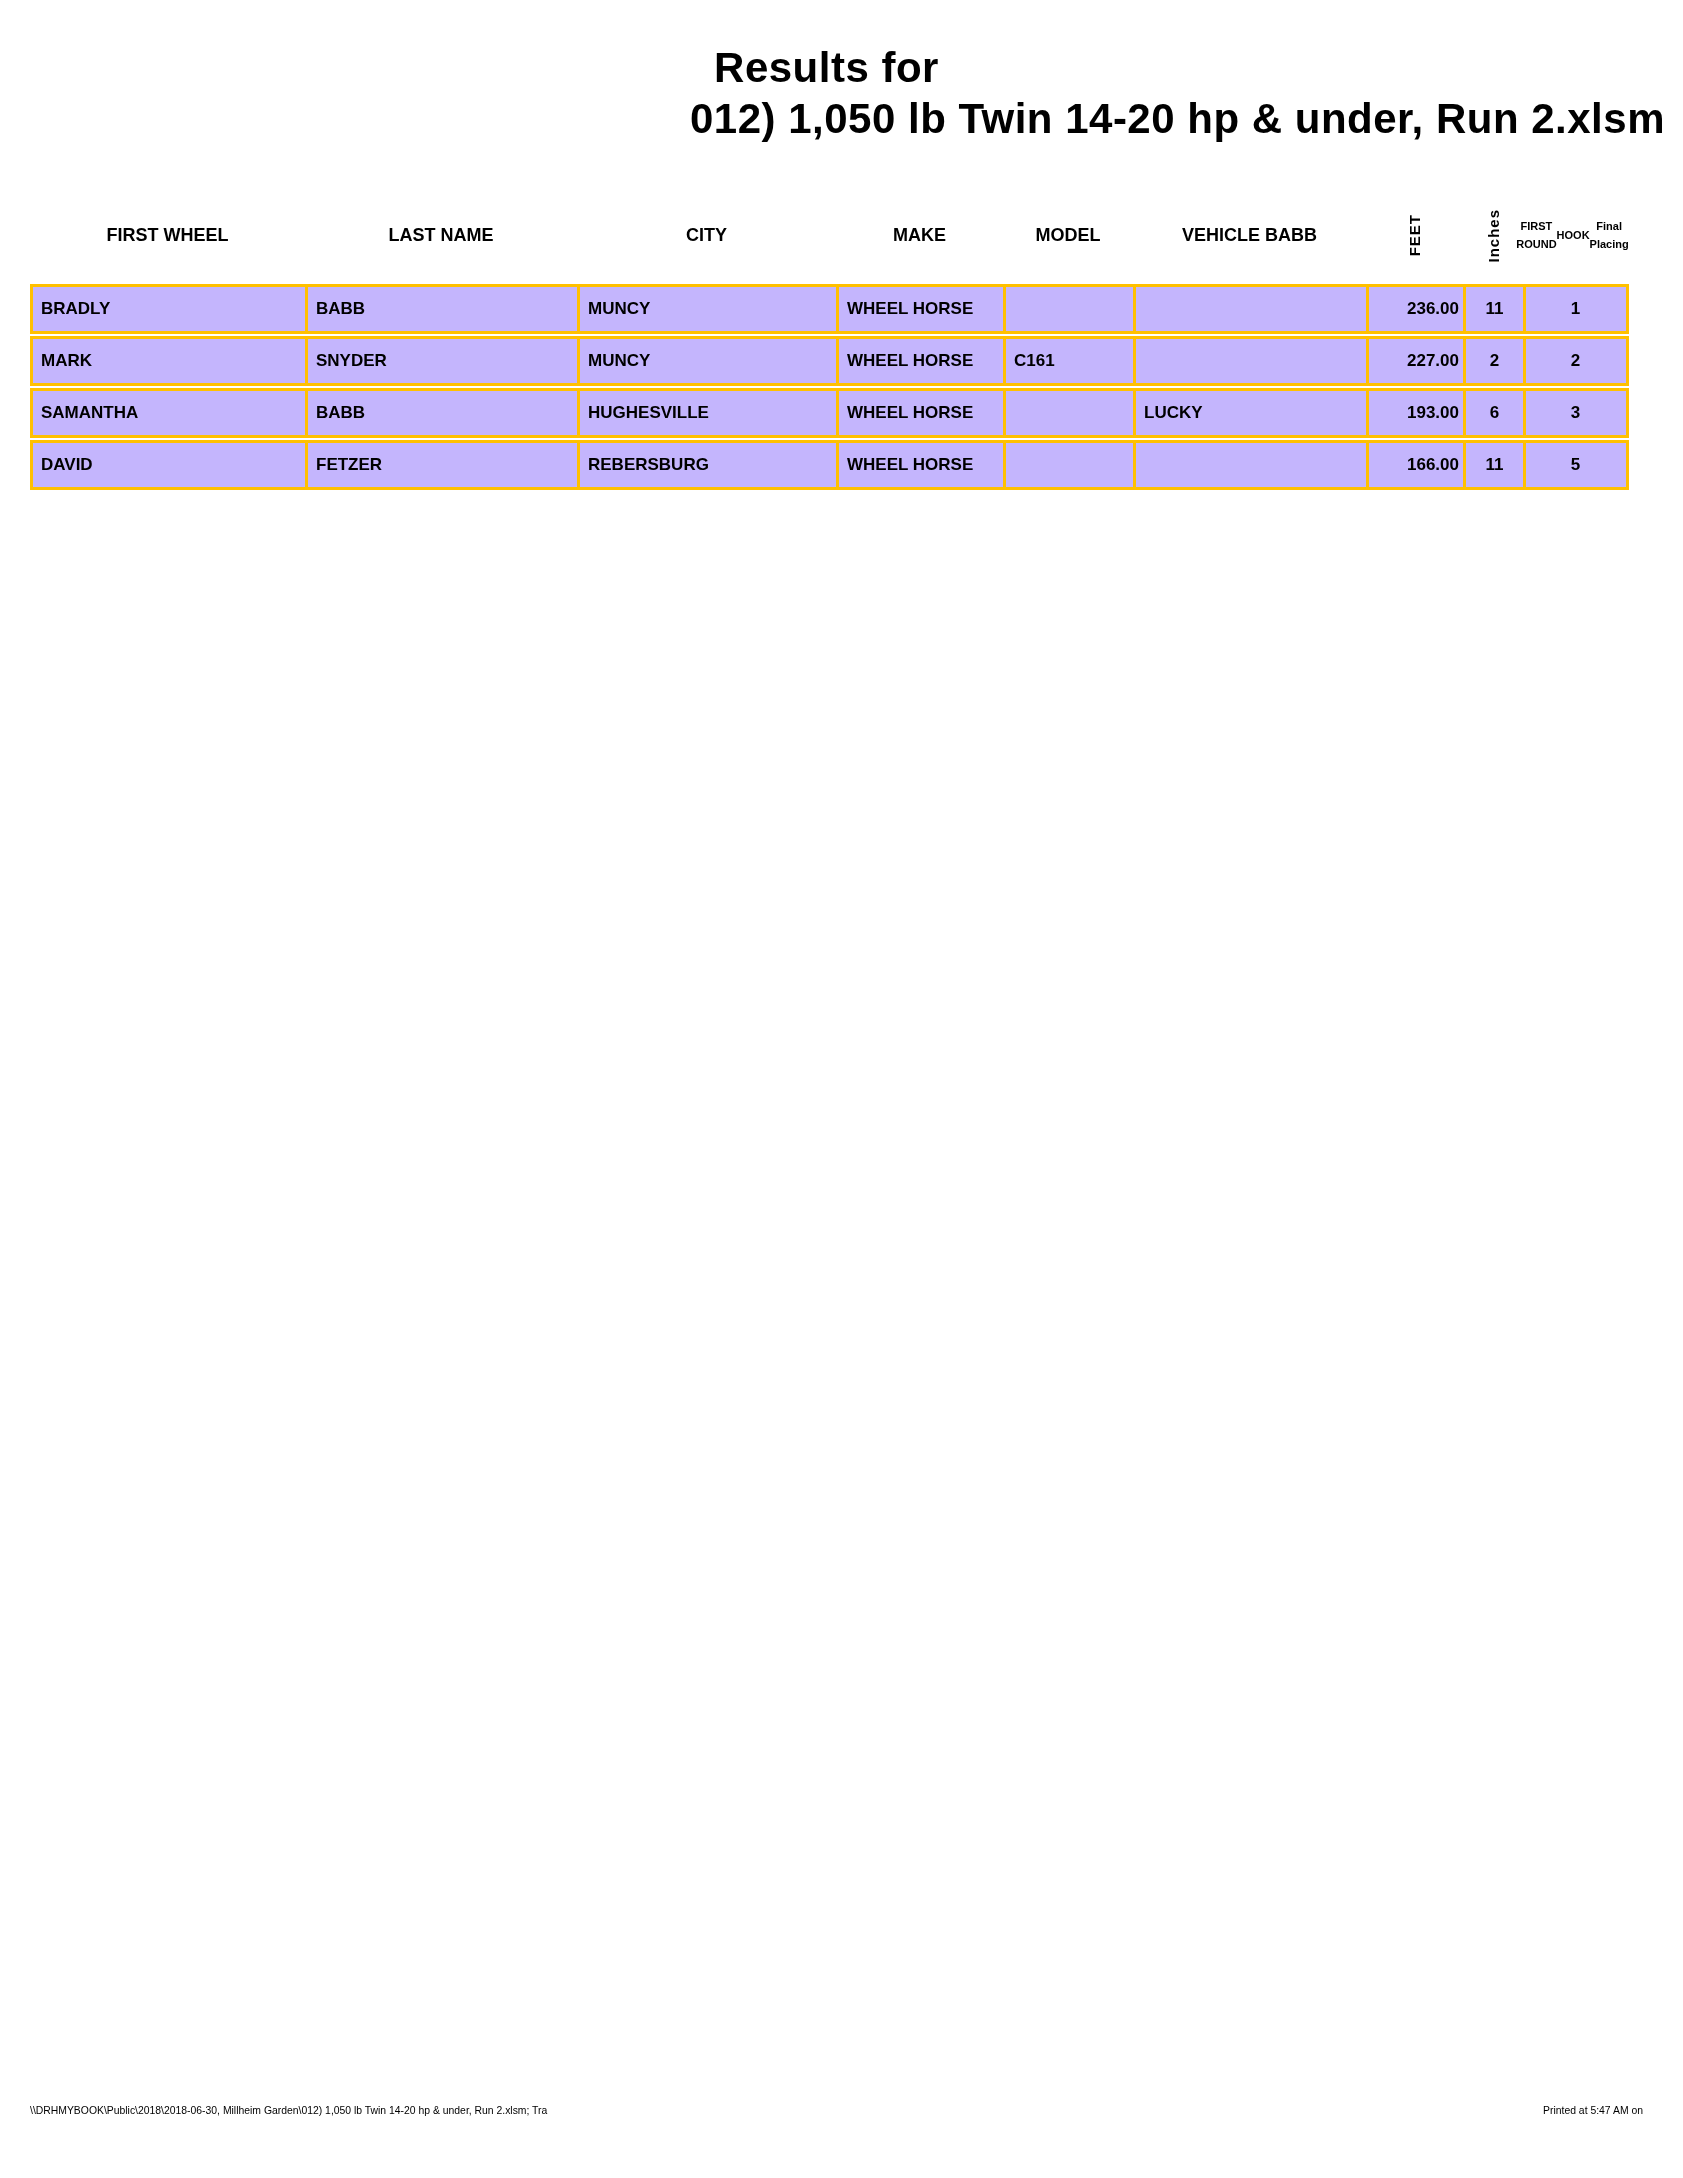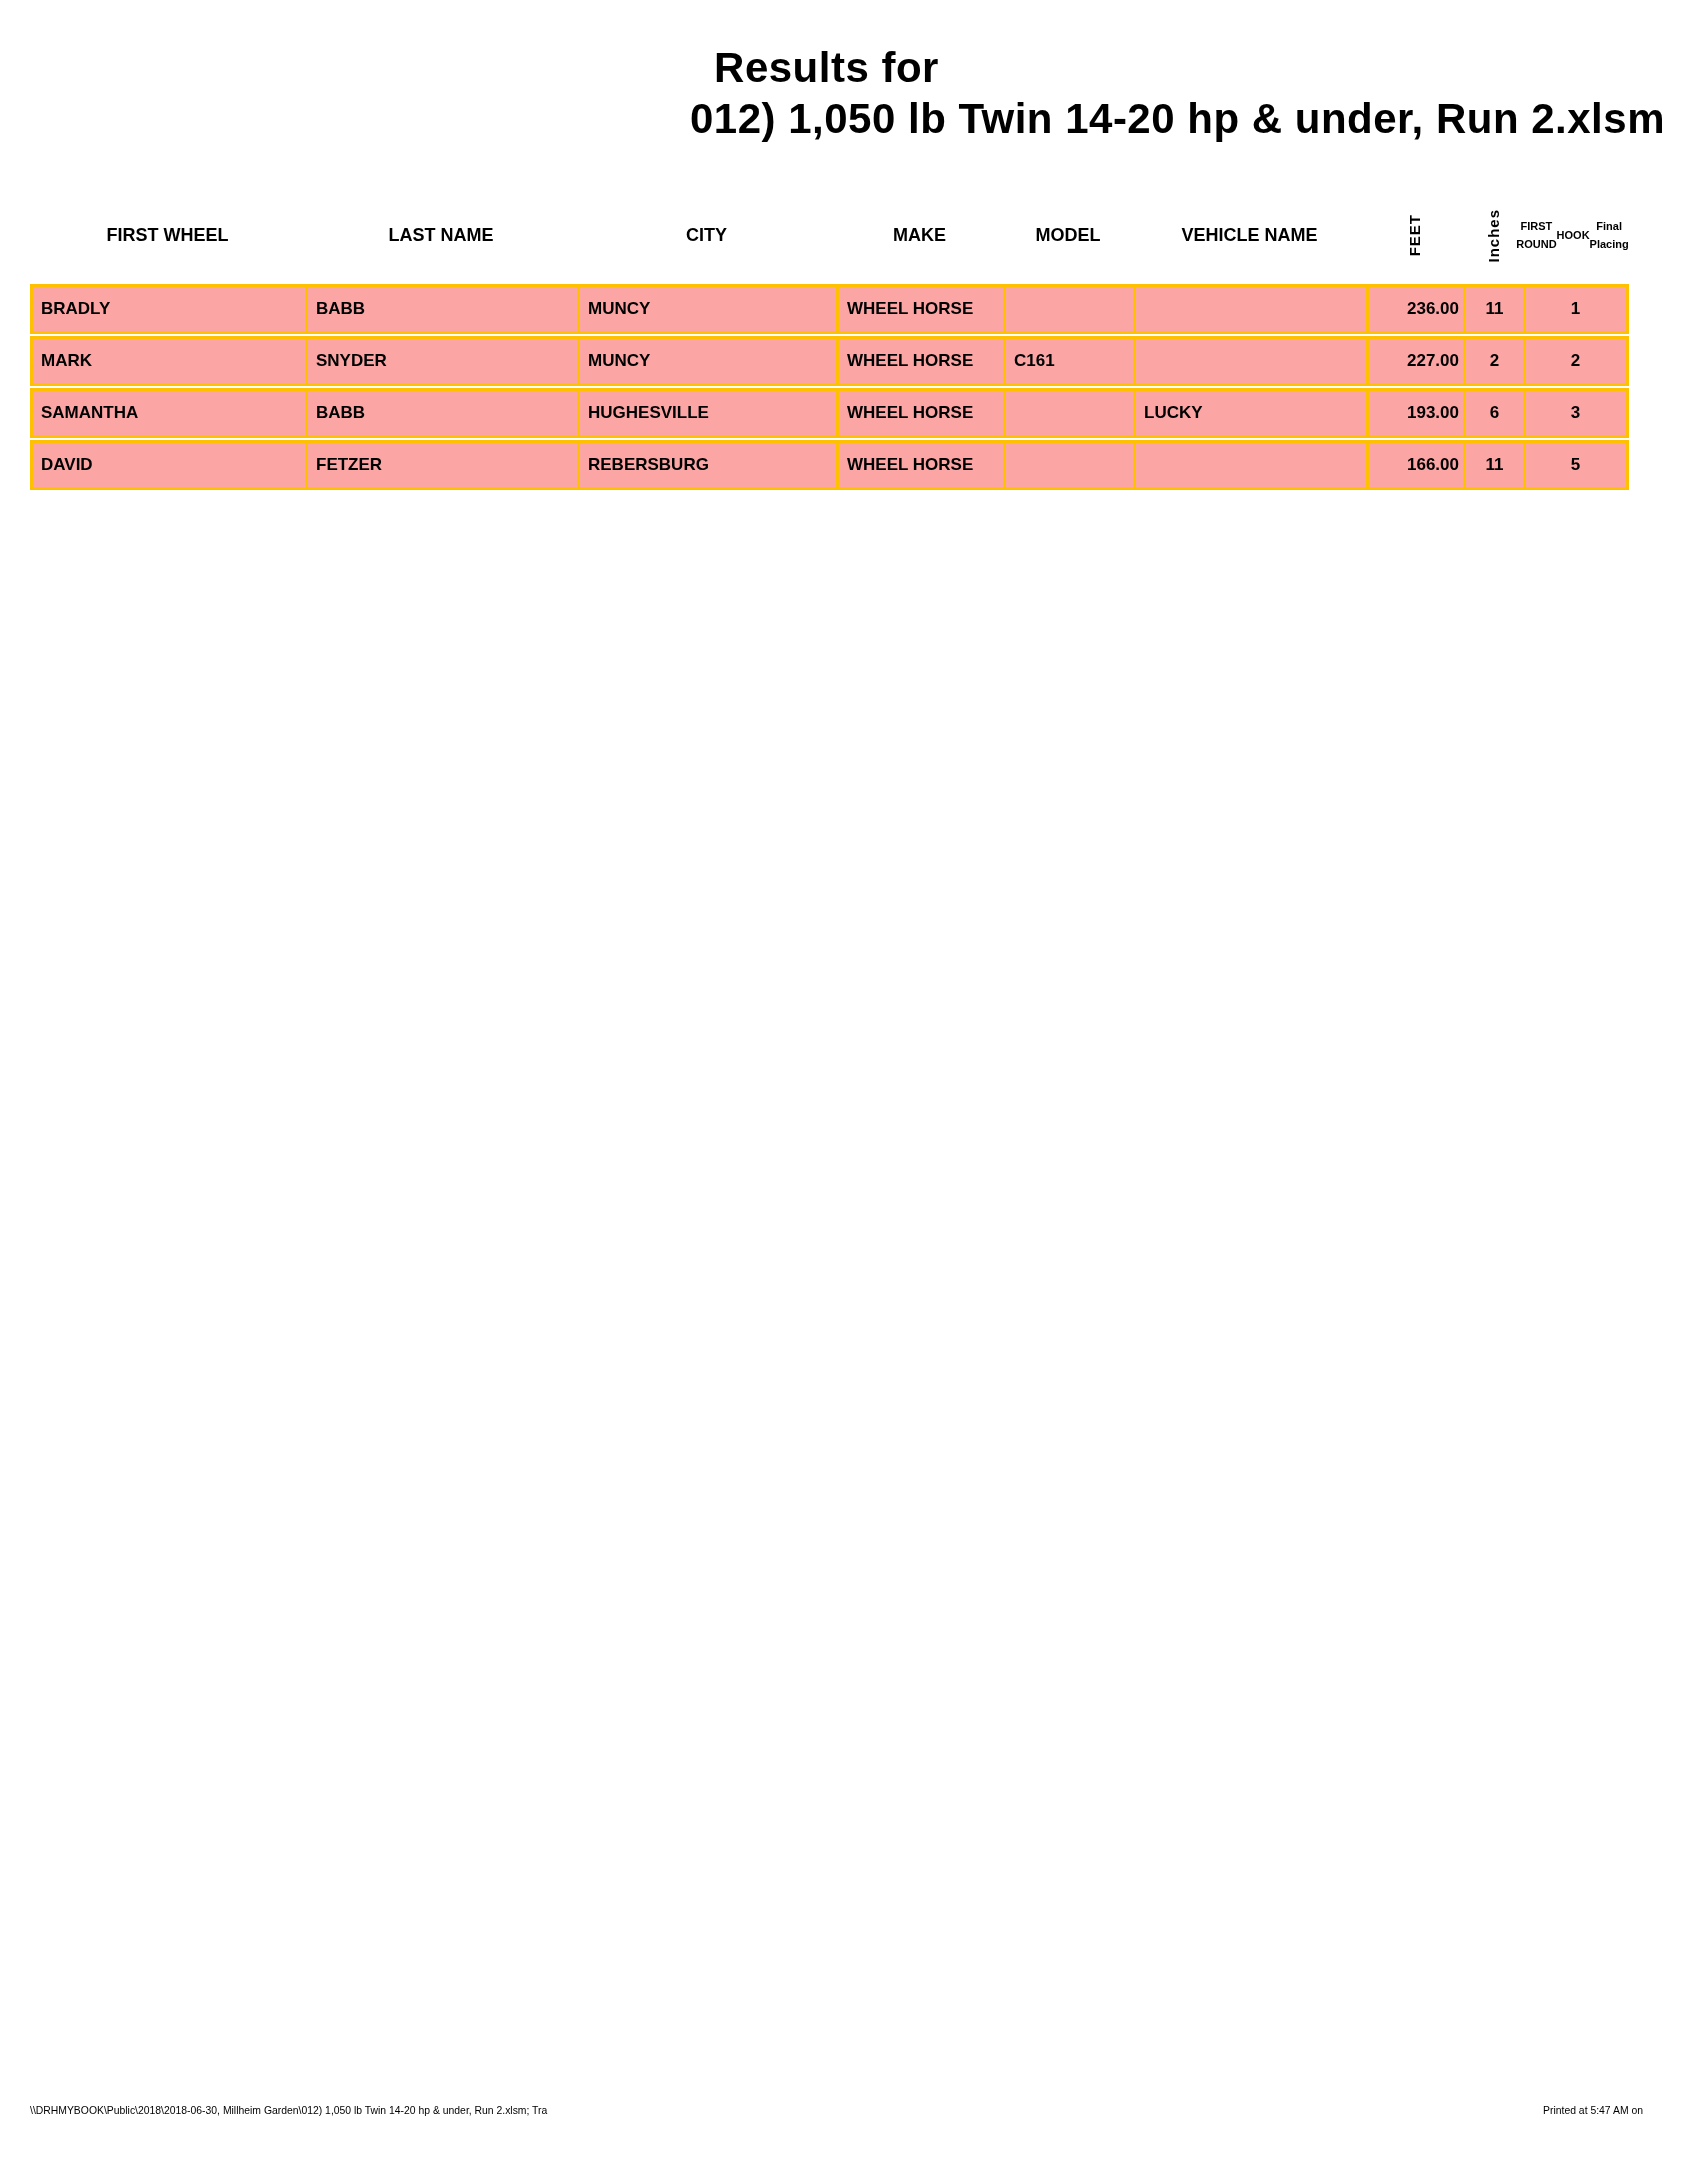--- a/index.html
+++ b/index.html
@@ -36,21 +36,21 @@
   .rot span {
     writing-mode:vertical-rl; transform:rotate(180deg);
     font-weight:bold; font-size:15px; letter-spacing:1px;
     white-space:nowrap;
   }
   .hcell.stack { flex-direction:row; font-size:11px; line-height:1.55; }
   .tbody { position:absolute; top:284px; left:30px; }
   .trow {
     width:1593px;
     border:3px solid var(--border-c);
-    background:#fca5a5;
+    background:#c4b5fd;
     margin-bottom:2px;
   }
   .trow .cell {
     height:44px;
     display:flex; align-items:center;
     border-right:3px solid var(--border-c);
     font-weight:bold; font-size:17px;
     overflow:hidden; white-space:nowrap;
   }
   .trow .cell:last-child { border-right:none; }
@@ -73,21 +73,21 @@
 
   <div class="title">Results for</div>
   <div class="subtitle">012) 1,050 lb Twin 14-20 hp &amp; under, Run 2.xlsm</div>
 
   <div class="grid thead">
     <div class="hcell">FIRST WHEEL</div>
     <div class="hcell">LAST NAME</div>
     <div class="hcell">CITY</div>
     <div class="hcell">MAKE</div>
     <div class="hcell">MODEL</div>
-    <div class="hcell">VEHICLE NAME</div>
+    <div class="hcell">VEHICLE BABB</div>
     <div class="hcell rot">
         <span>FEET</span>
       </div>
     <div class="hcell rot">
         <span>Inches</span>
       </div>
     <div class="hcell stack">
       <span>FIRST ROUND</span>
       <span>HOOK</span>
       <span>Final Placing</span>

